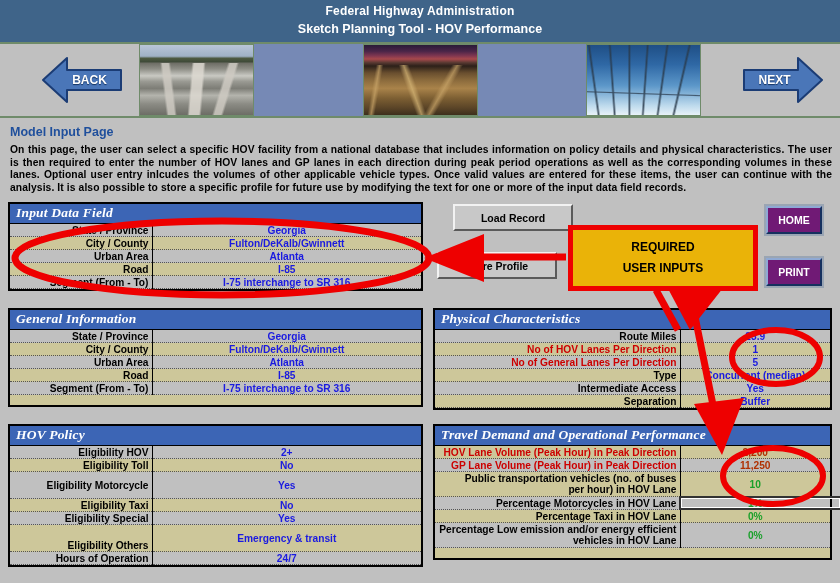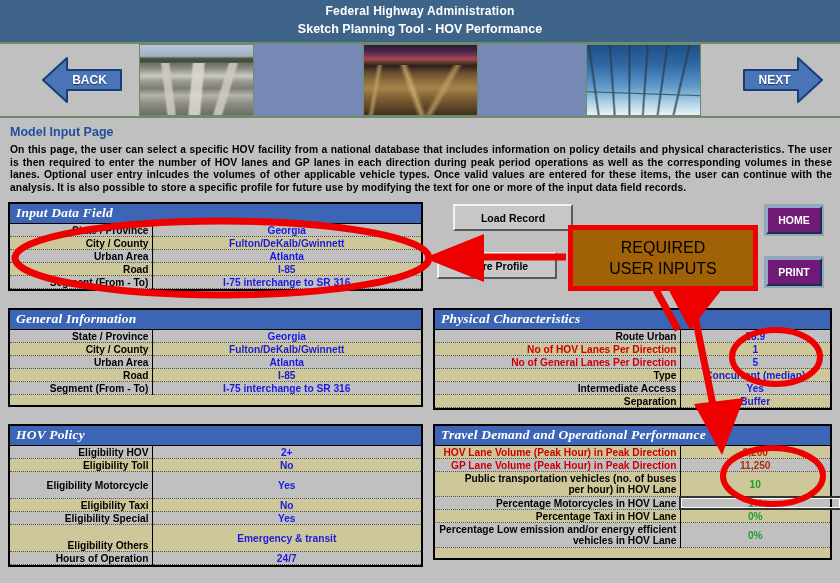--- a/index.html
+++ b/index.html
@@ -247,29 +247,30 @@
     position: absolute;
     left: 0; top: 0;
     width: 840px; height: 583px;
     pointer-events: none;
     z-index: 40;
   }
   .callout {
     position: absolute;
     left: 568px; top: 225px;
     width: 190px; height: 66px;
-    background: #a16207;
+    background: #eab308;
     border: 5px solid #ee0000;
     box-sizing: border-box;
     display: flex; flex-direction: column;
     align-items: center; justify-content: center;
-    font-size: 16px;
+    font-size: 12px;
     color: #000000;
     line-height: 21px;
     z-index: 45;
+    font-weight: bold;
   }
 </style>
 </head>
 <body>
 
 <div class="banner">
   <div class="line1">Federal Highway Administration</div>
   <div class="line2">Sketch Planning Tool - HOV Performance</div>
 </div>
 
@@ -397,21 +398,21 @@
 
     <div class="panel">
       <div class="panel-title">Physical Characteristics</div>
       <table>
         <colgroup>
             <col class="col-lbl-b">
             <col>
           </colgroup>
         <tbody>
           <tr class="odd">
-            <td class="lbl">Route Urban</td>
+            <td class="lbl">Route Miles</td>
             <td class="val">23.9</td>
           </tr>
           <tr class="even">
             <td class="lbl req">No of HOV Lanes Per Direction</td>
             <td class="val">1</td>
           </tr>
           <tr class="odd">
             <td class="lbl req">No of General Lanes Per Direction</td>
             <td class="val">5</td>
           </tr>

